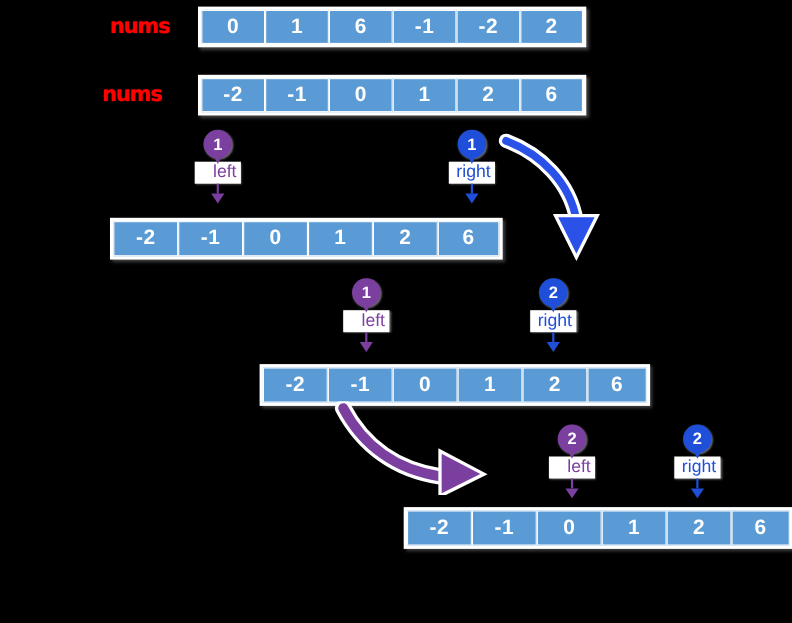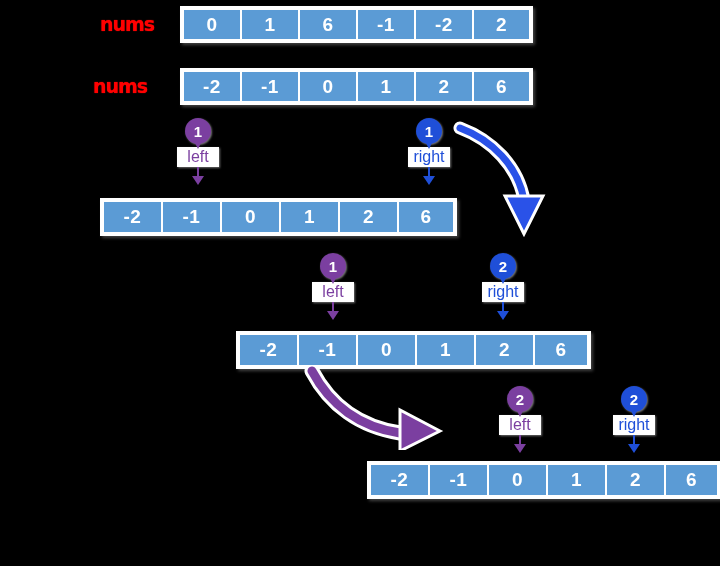--- a/index.html
+++ b/index.html
@@ -63,21 +63,21 @@
     left:50%;top:23px;
     transform:translateX(-50%);
     width:0;height:0;
     border-left:4px solid transparent;
     border-right:4px solid transparent;
     border-top:8px solid currentColor;
   }
   .ptr .tagbox{
     background:#ffffff;
     margin:3px auto 0 auto;
-    text-align:center;
+    text-align:right;
     font-size:16px;
     padding:1px 4px;
     width:fit-content;
     min-width:34px;
     box-shadow:1px 1px 2px rgba(160,160,160,.7);
   }
   .ptr .stem{
     width:2px;height:9px;
     margin:0 auto;
   }

